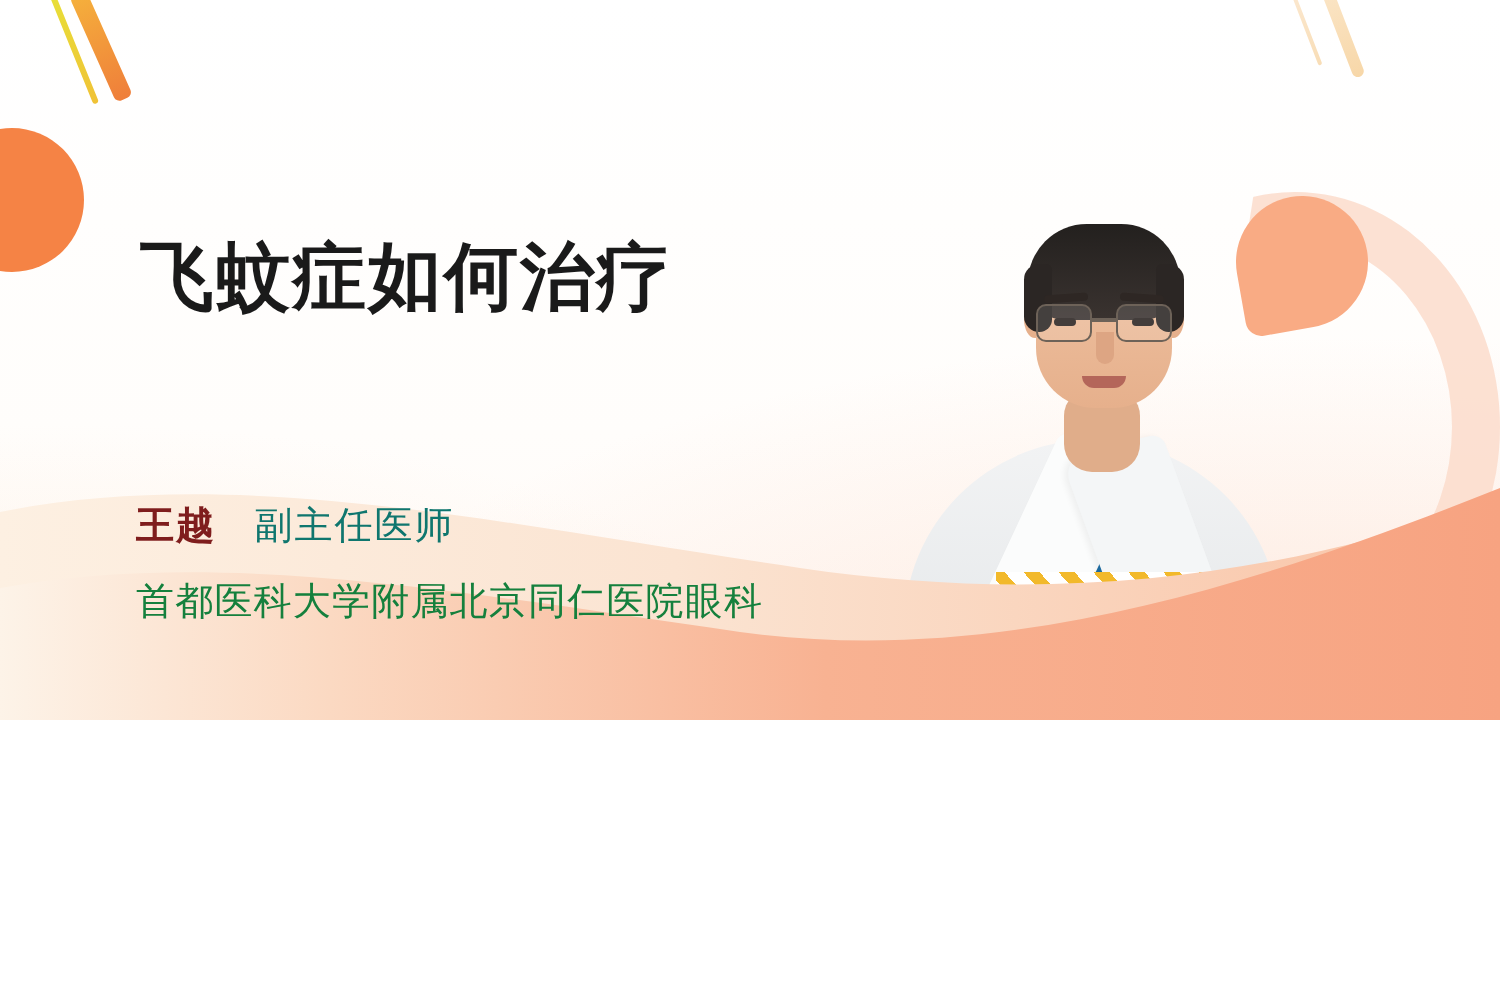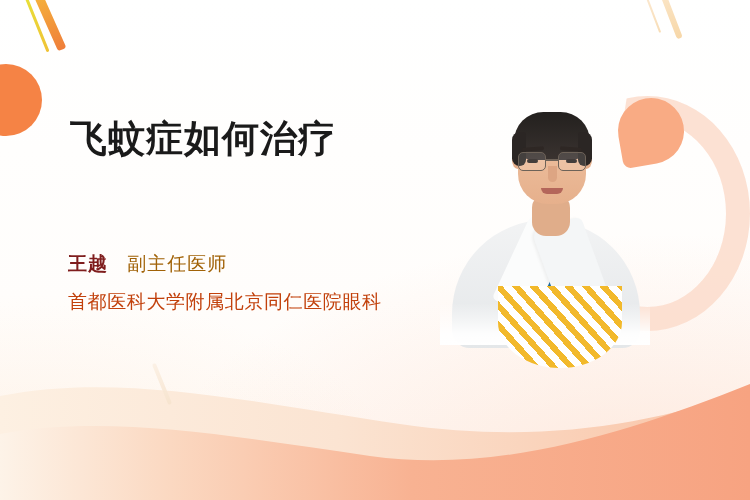--- a/index.html
+++ b/index.html
@@ -3,21 +3,21 @@
 <meta charset="utf-8">
 <style>
   * { margin:0; padding:0; box-sizing:border-box; }
   html, body {
     width:750px; height:500px;
     font-family:"Liberation Sans", "DejaVu Sans", sans-serif;
     background:#ffffff; overflow:hidden;
   }
   #card {
     position:relative;
-    width:750px; height:500px;
+    width:750px; height:360px;
     background:#ffffff;
     overflow:hidden;
   }
   
   .wash {
     position:absolute; inset:0;
     background:
       radial-gradient(115% 85% at 88% 96%, rgba(250,190,160,0.30) 0%, rgba(255,255,255,0) 58%),
       radial-gradient(80% 60% at 4% 96%, rgba(252,226,200,0.35) 0%, rgba(255,255,255,0) 62%),
       linear-gradient(180deg,#ffffff 0%,#fffdfb 60%,#fffaf6 100%);
@@ -198,26 +198,26 @@
     position:absolute; left:70px; top:116px;
     font-size:37px; line-height:46px;
     font-weight:700; color:#1a1a1a;
     letter-spacing:1px; white-space:nowrap;
   }
   .doctor-line {
     position:absolute; left:68px; top:250px;
     font-size:19px; line-height:28px; white-space:nowrap;
   }
   .doctor-name { font-weight:700; color:#7f1d1d; letter-spacing:1px; }
-  .doctor-title { font-weight:400; color:#a16207; margin-left:14px; letter-spacing:1px;text-align:right; }
+  .doctor-title { font-weight:400; color:#0f766e; margin-left:14px; letter-spacing:1px;text-align:right; }
   .hospital {
     position:absolute; left:68px; top:288px;
     width:318px;
     font-size:19px; line-height:27px;
-    color:#c2410c; letter-spacing:0.6px;
+    color:#15803d; letter-spacing:0.6px;
   }
 </style>
 </head>
 <body>
 
 <div id="card">
 
   <div class="wash"></div>
 
   <div class="circle-left"></div>

